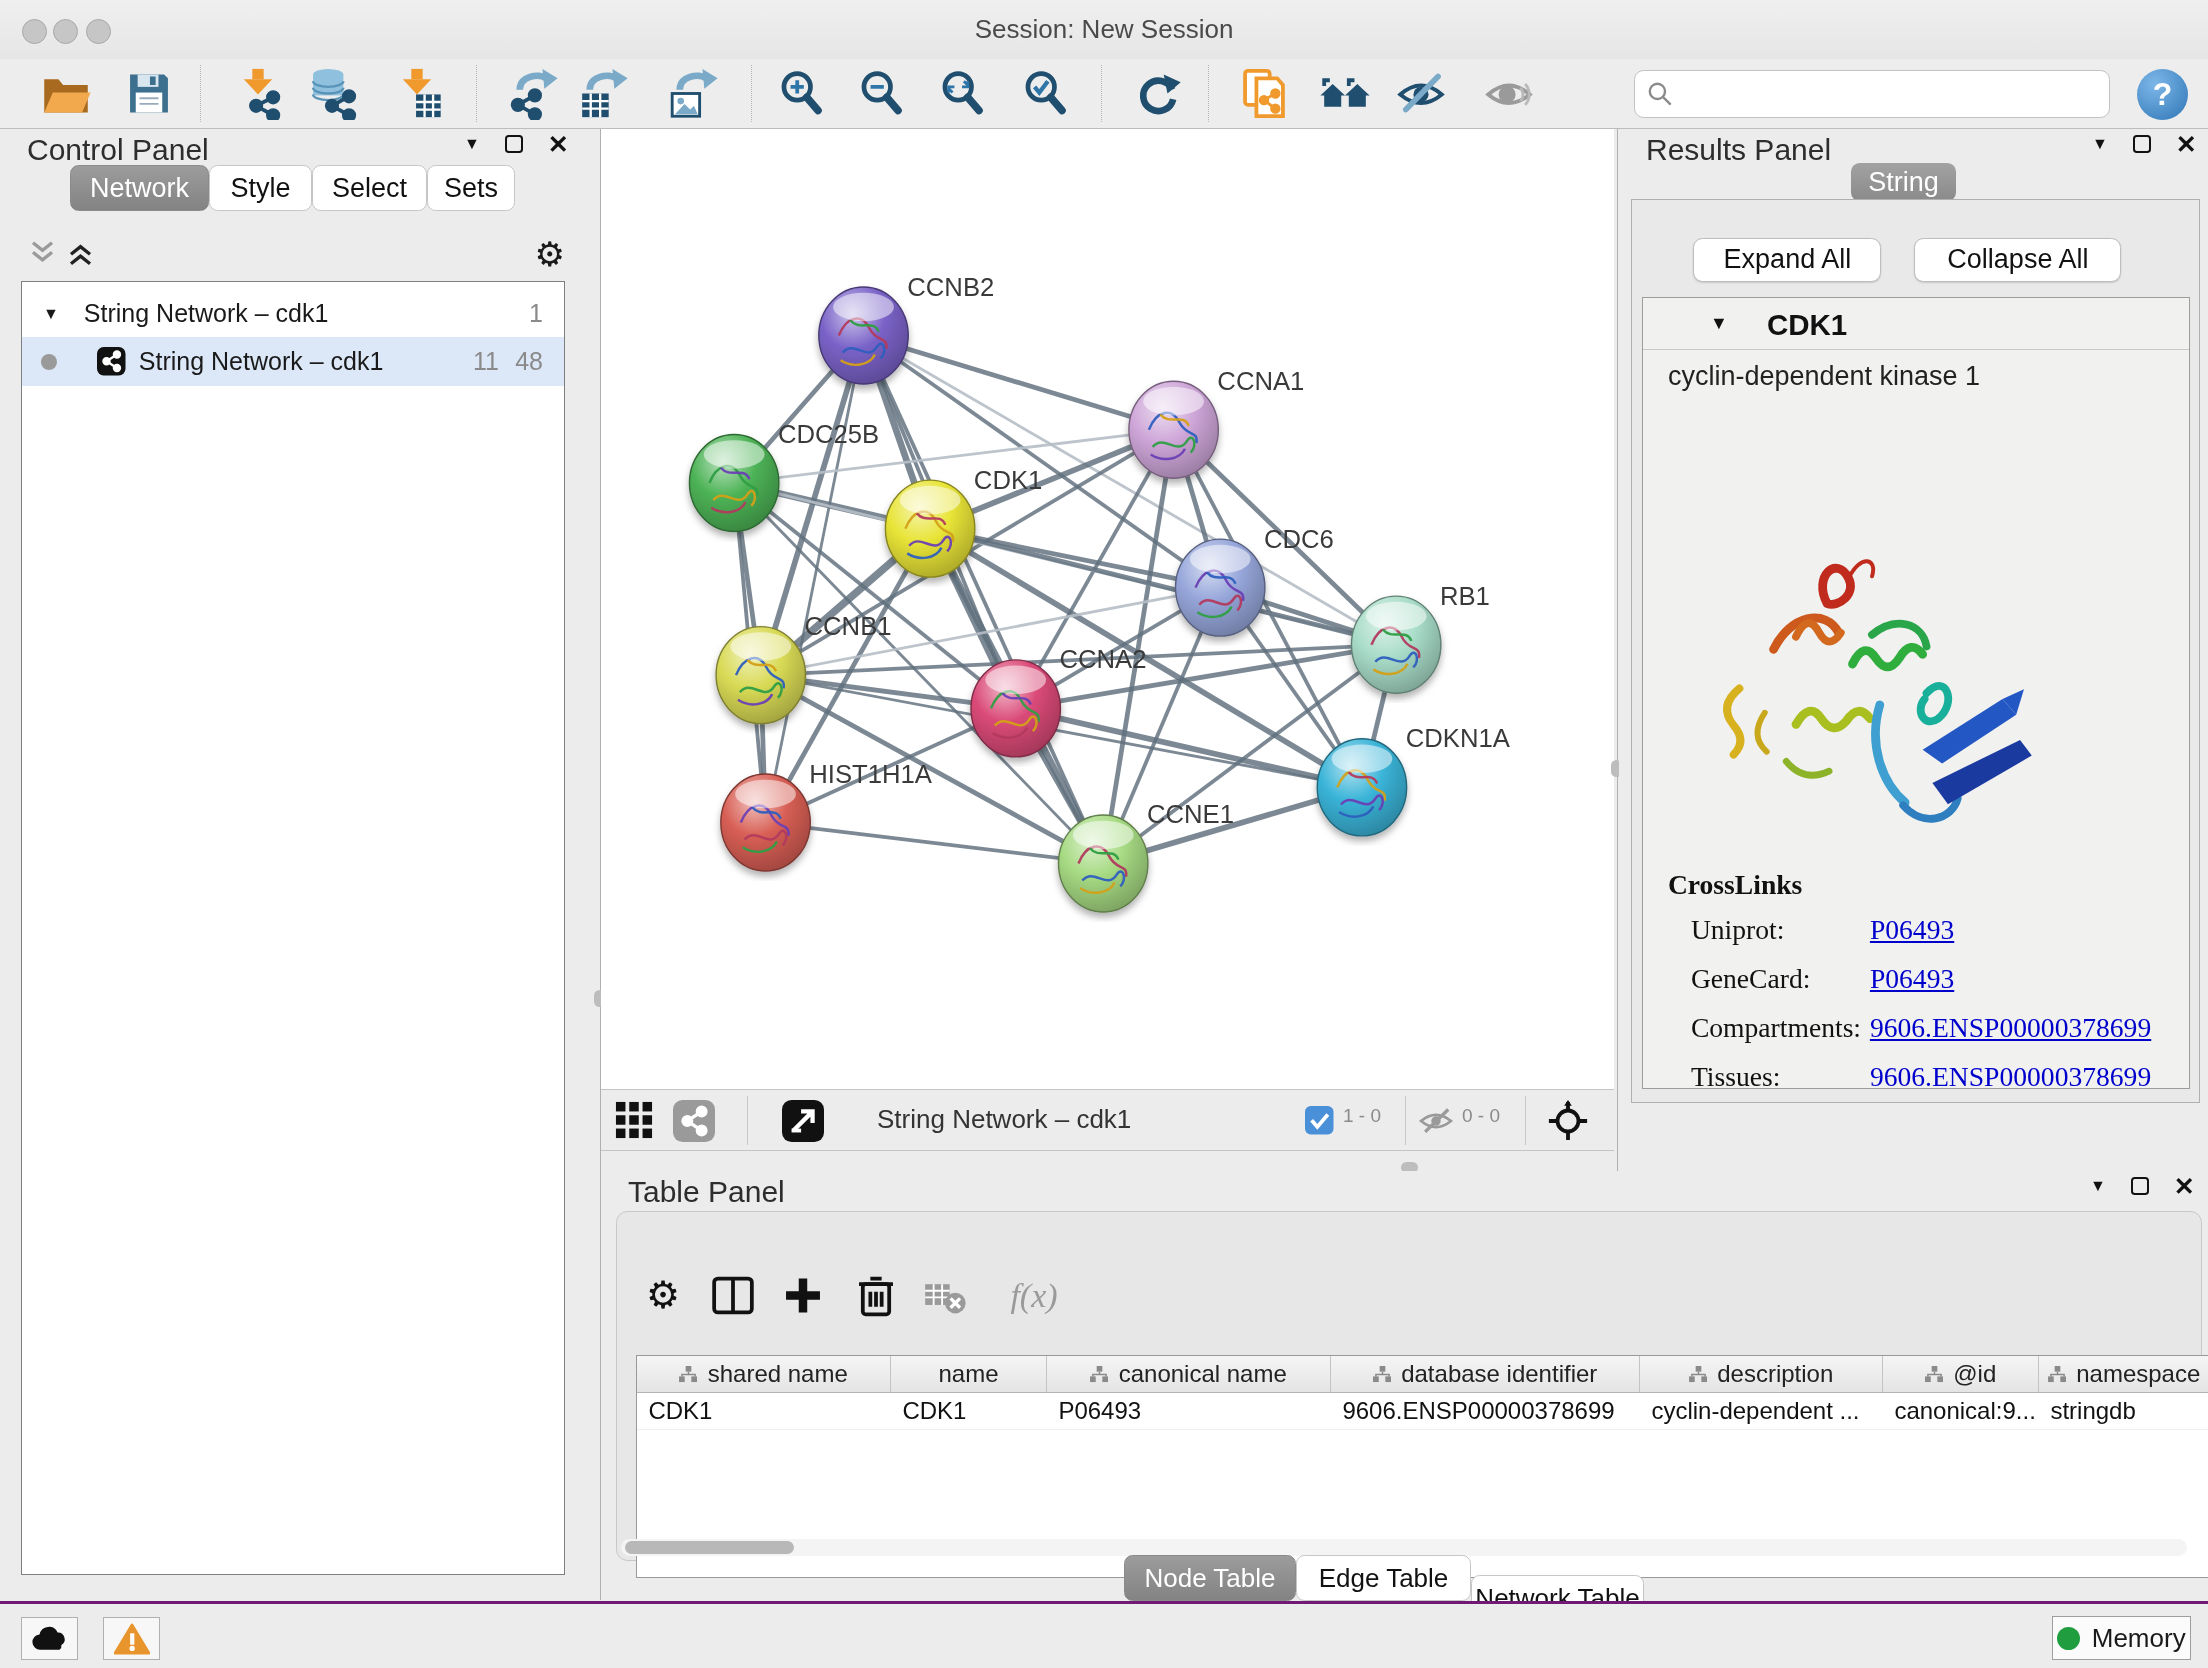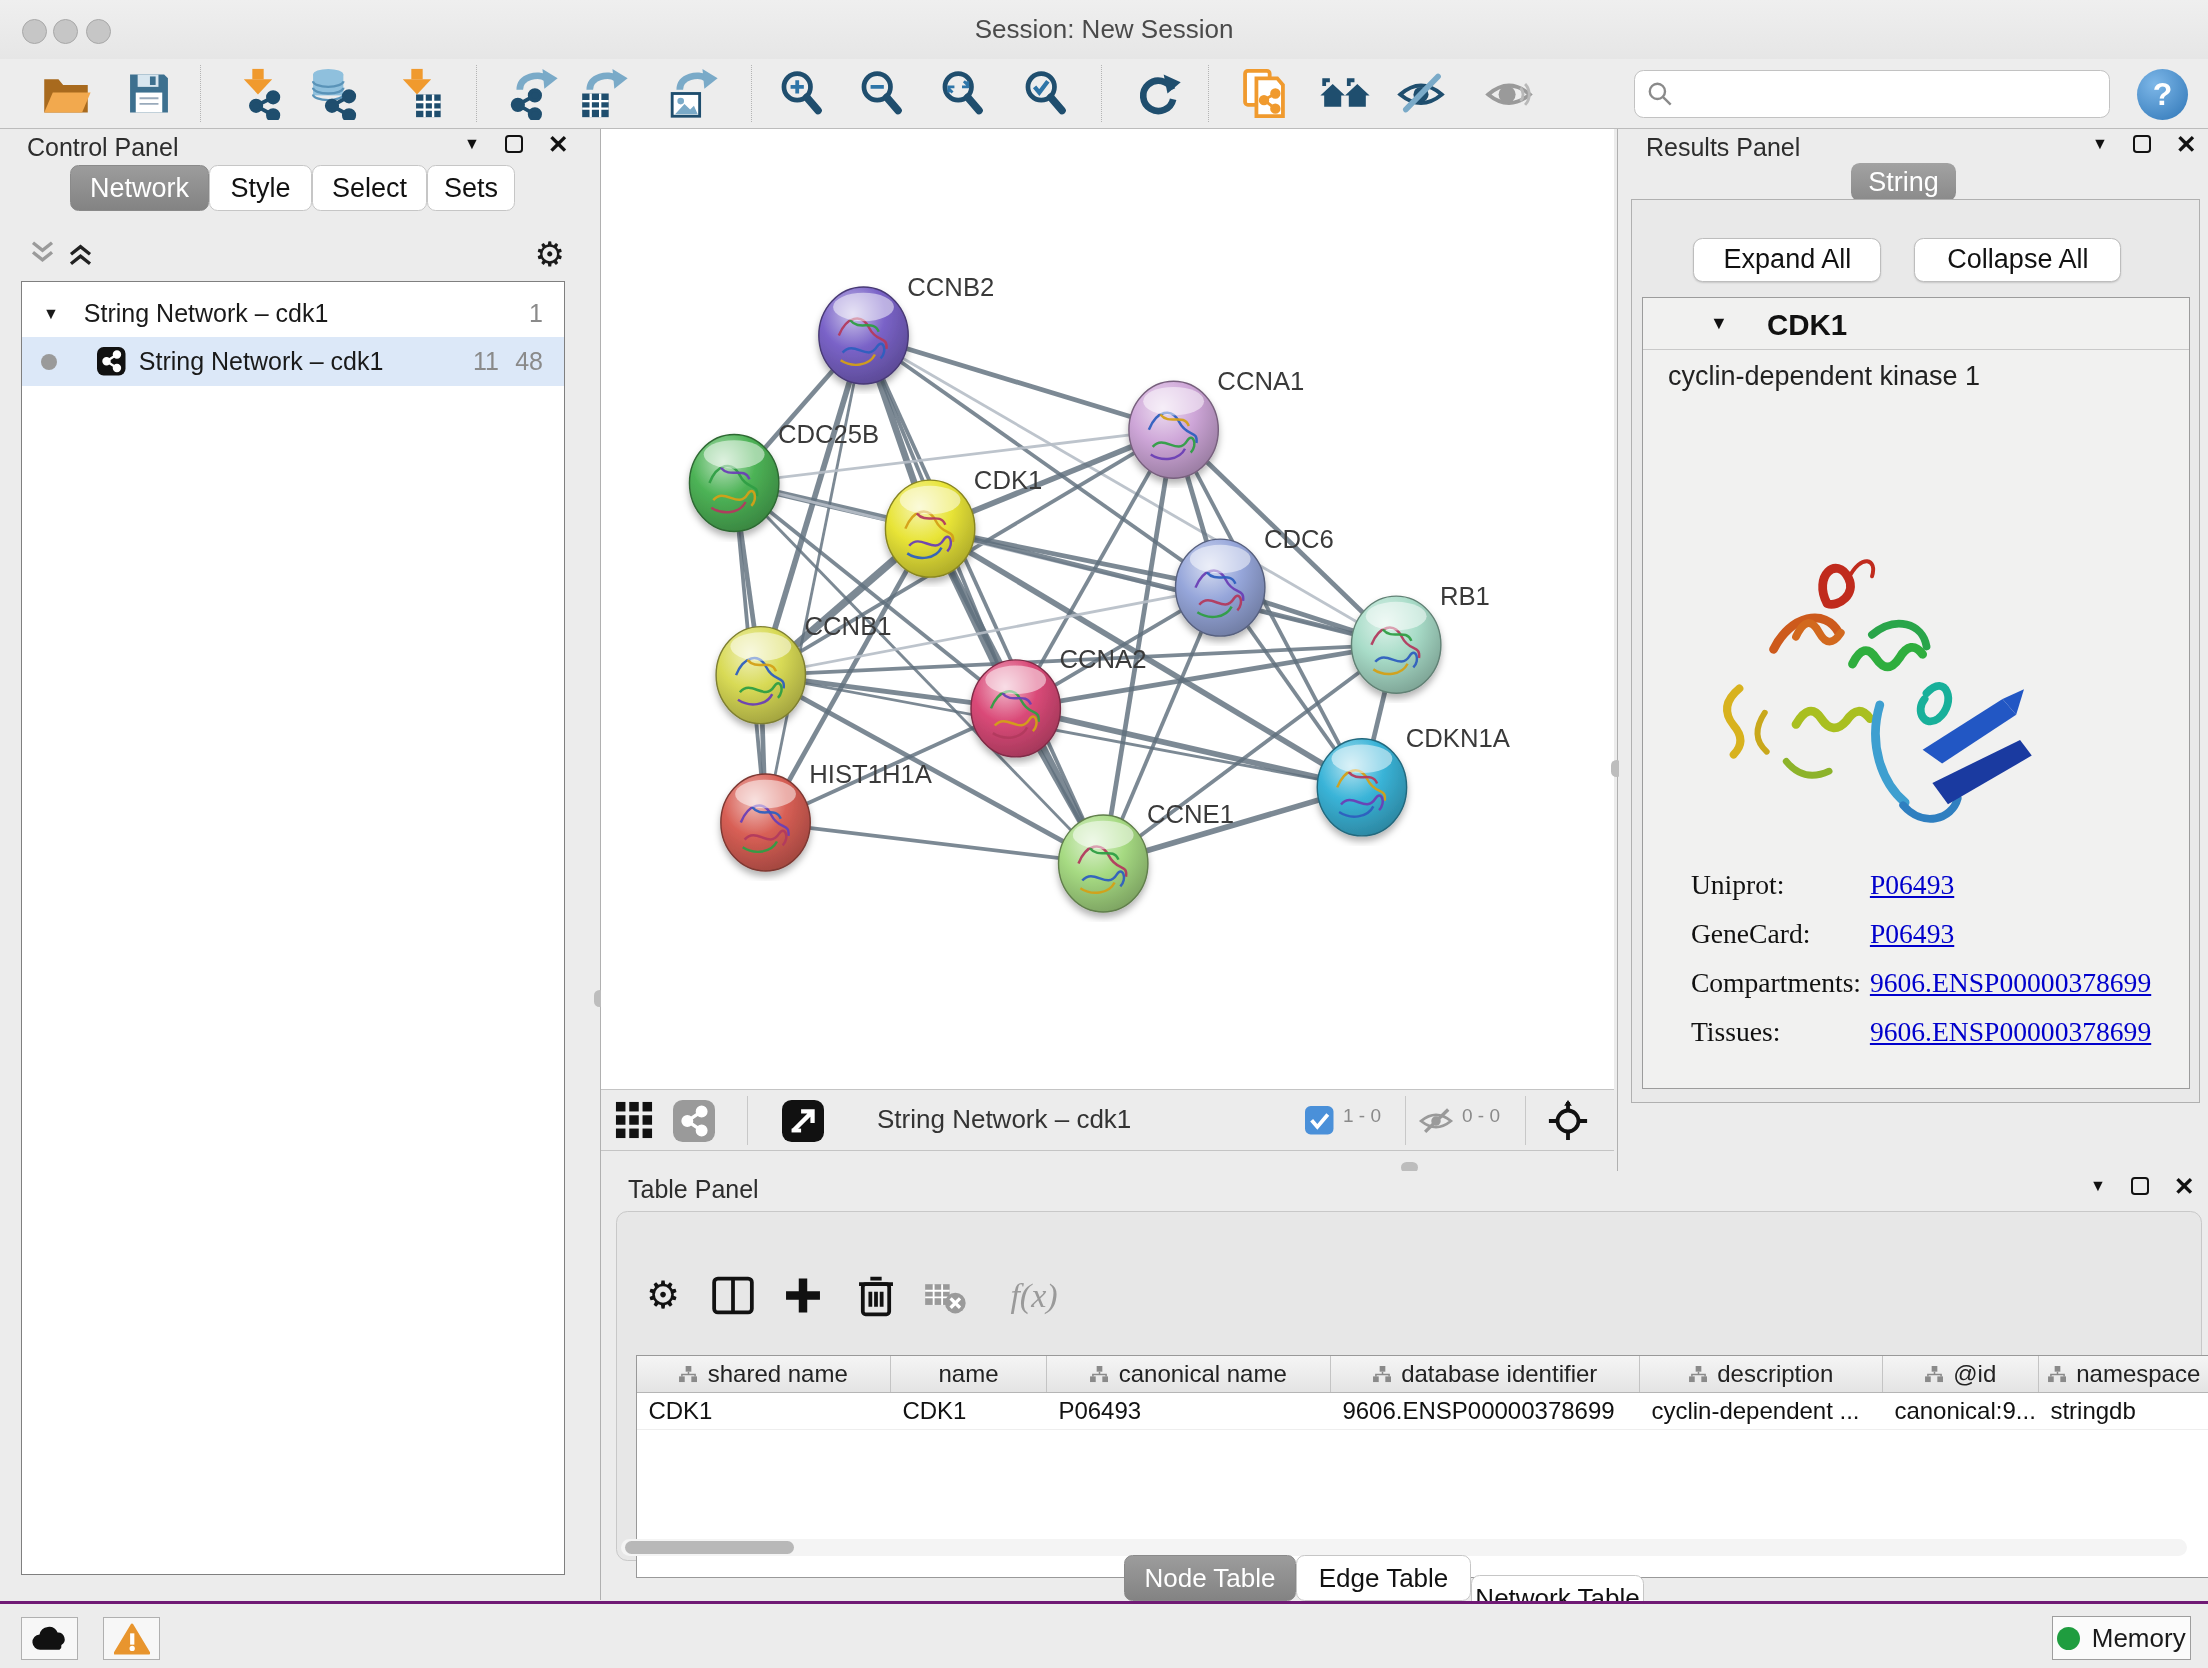--- a/index.html
+++ b/index.html
@@ -24,21 +24,21 @@
     font-family:"Liberation Sans",sans-serif;}
   #help-btn{position:absolute;left:2137px;top:9.5px;width:51px;height:51px;border-radius:50%;
     background:radial-gradient(circle at 35% 30%,#7db7e8,#2e75b6);color:#fff;font-size:32px;
     font-weight:bold;text-align:center;line-height:51px;}
   
   #main{position:absolute;left:0;top:129px;width:2208px;height:1471px;background:#ececec;}
   .vline{position:absolute;top:0;width:1px;background:#b0b0b0;}
   .splitter-dot{position:absolute;background:#bdbdbd;border-radius:5.7px;}
   
   .panel-head{position:absolute;left:0;right:0;top:0;height:36px;}
-  .panel-title{position:absolute;left:27px;top:3.8px;font-size:25px;color:#2d2d2d;}
+  .panel-title{position:absolute;left:27px;top:3.8px;font-size:30px;color:#2d2d2d;}
   .mini-icons{position:absolute;top:5.7px;display:flex;align-items:center;gap:25px;}
   .mi-collapse{font-size:16px;color:#111;}
   .mi-float{width:18px;height:18px;border:2.9px solid #111;border-radius:3.8px;box-sizing:border-box;}
   .mi-close{font-size:25px;font-weight:bold;color:#111;line-height:19px;}
   
   .tab{position:absolute;height:46px;box-sizing:border-box;border:1px solid #c6c6c6;
     background:#fff;border-radius:8.6px;text-align:center;font-size:27px;line-height:44px;color:#111;}
   .tab.sel{background:linear-gradient(#9c9c9c,#838383);color:#fff;border-color:#8a8a8a;}
   
   #control-panel{position:absolute;left:0;top:0;width:600px;height:1471px;background:#ececec;}
@@ -594,20 +594,21 @@
             <path d="M196,120 C220,100 248,108 252,132" stroke="#29a54a" stroke-width="8"></path>
             <path d="M252,180 C272,158 284,190 264,206 C250,216 240,198 250,186" stroke="#18b09a" stroke-width="8"></path>
             <path d="M204,192 C192,232 206,272 230,292" stroke="#3e9fd0" stroke-width="9"></path>
             <path d="M228,295 C248,318 278,310 284,288" stroke="#2f7fc0" stroke-width="8"></path>
           </g>
           <polygon points="248,238 330,186 344,202 268,252" fill="#2257c4"></polygon>
           <polygon points="258,272 348,228 360,244 274,294" fill="#1a3aa0"></polygon>
           <polygon points="330,186 352,176 344,202" fill="#2257c4"></polygon>
         </svg>
         <div id="crosslinks">
+          <div class="clh">CrossLinks</div>
           <div id="cl-rows">
               <div class="clrow">
                 <span class="cll">Uniprot:</span>
                 <a href="#">P06493</a>
               </div>
               <div class="clrow">
                 <span class="cll">GeneCard:</span>
                 <a href="#">P06493</a>
               </div>
               <div class="clrow">

